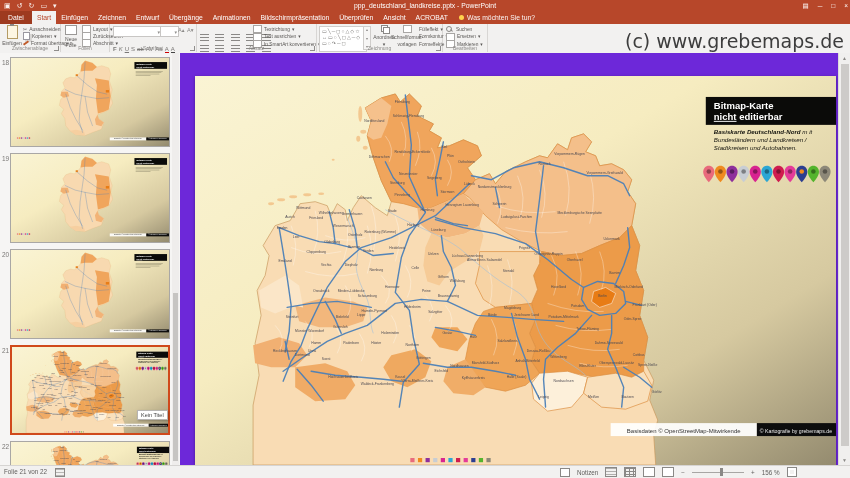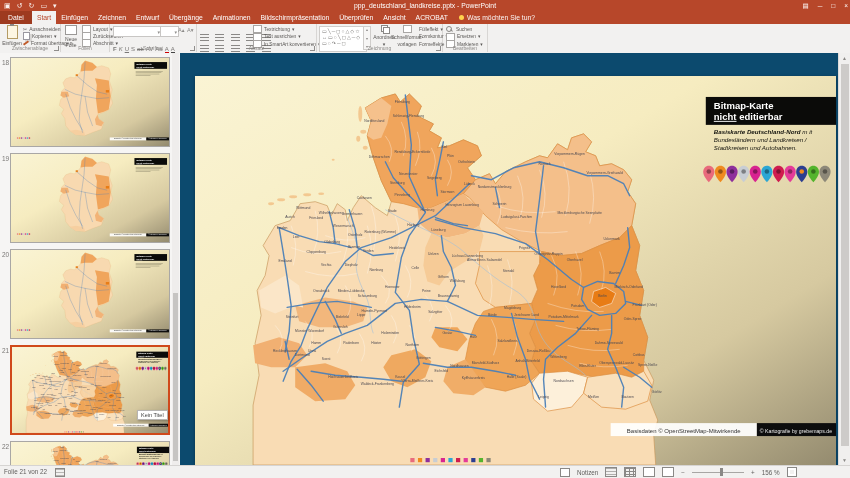--- a/index.html
+++ b/index.html
@@ -55,21 +55,21 @@
   
   #panel{position:absolute;left:0;top:53px;width:180px;height:412px;background:#f6f5f4;border-right:1px solid #d0cece;overflow:hidden;}
   .thumb-num{position:absolute;left:2px;font-size:6.5px;color:#7a7876;}
   .thumb{position:absolute;left:10px;width:160px;height:90px;background:#fff;border:1px solid #a9a7a5;box-sizing:border-box;}
   .thumb.selected{border:2px solid #d0491b;}
   .thumb svg{display:block;}
   #thumb-tooltip{position:absolute;left:137px;top:357px;background:#fff;border:1px solid #b6b4b2;font-size:5.5px;color:#444;
                  padding:1px 3px;box-shadow:1px 1px 2px rgba(0,0,0,.25);z-index:40;}
   #panel-scroll{position:absolute;right:1px;top:0;width:7px;height:412px;background:#efedec;}
   #panel-scroll .pthumb{position:absolute;left:1px;width:5px;top:240px;height:168px;background:#c6c4c2;}
-  #docarea{position:absolute;left:180px;top:53px;width:670px;height:412px;background:#0c4a6e;}
+  #docarea{position:absolute;left:180px;top:53px;width:670px;height:412px;background:#6d28d9;}
   #slide{position:absolute;left:15px;top:23px;width:641px;height:389px;box-shadow:0 1px 3px rgba(0,0,0,.35);background:#f6ecc0;}
   #vscroll{position:absolute;right:0;top:0;width:11px;height:412px;background:#f0efee;border-left:1px solid #dddbd9;}
   #vscroll .arr{position:absolute;left:0;width:11px;height:10px;font-size:5px;color:#8b8987;text-align:center;line-height:10px;}
   #vscroll .vthumb{position:absolute;left:1.5px;width:8px;top:11px;height:382px;background:#cdcbc9;}
   
   #statusbar{position:absolute;left:0;top:465px;width:850px;height:13px;background:#f2f1f0;border-top:1px solid #d6d4d2;
              font-size:6.3px;color:#605e5c;}
   #status-left{position:absolute;left:4px;top:0;line-height:12px;display:flex;gap:8px;align-items:center;}
   .proofico{width:8px;height:7px;border:1px solid #8a8886;background:repeating-linear-gradient(to bottom,#b8b6b4 0 1px,transparent 1px 3px);}
   #status-right{position:absolute;left:560px;top:0;height:12px;display:flex;align-items:center;gap:7px;}
@@ -268,20 +268,21 @@
             <span class="magn"></span>
             <span>Suchen</span>
           </span>
         <span class="sbtn"><span class="mini"></span><span>Ersetzen</span> ▾</span>
         <span class="sbtn"><span class="mini"></span><span>Markieren</span> ▾</span>
       </div>
       <div class="glabel">Bearbeiten</div>
     </div>
   </div>
 
+  <div id="watermark">(c) www.grebemaps.de</div>
 
   <div id="panel">
     <div id="thumb-list">
         <div class="thumb-num" style="top: 6px;">18</div>
         <div class="thumb" style="top: 4px;">
           <svg viewBox="0 0 640 390" preserveAspectRatio="none" width="100%" height="100%">
             <use href="#de-full"></use>
           </svg>
         </div>
         <div class="thumb-num" style="top: 102px;">19</div>

